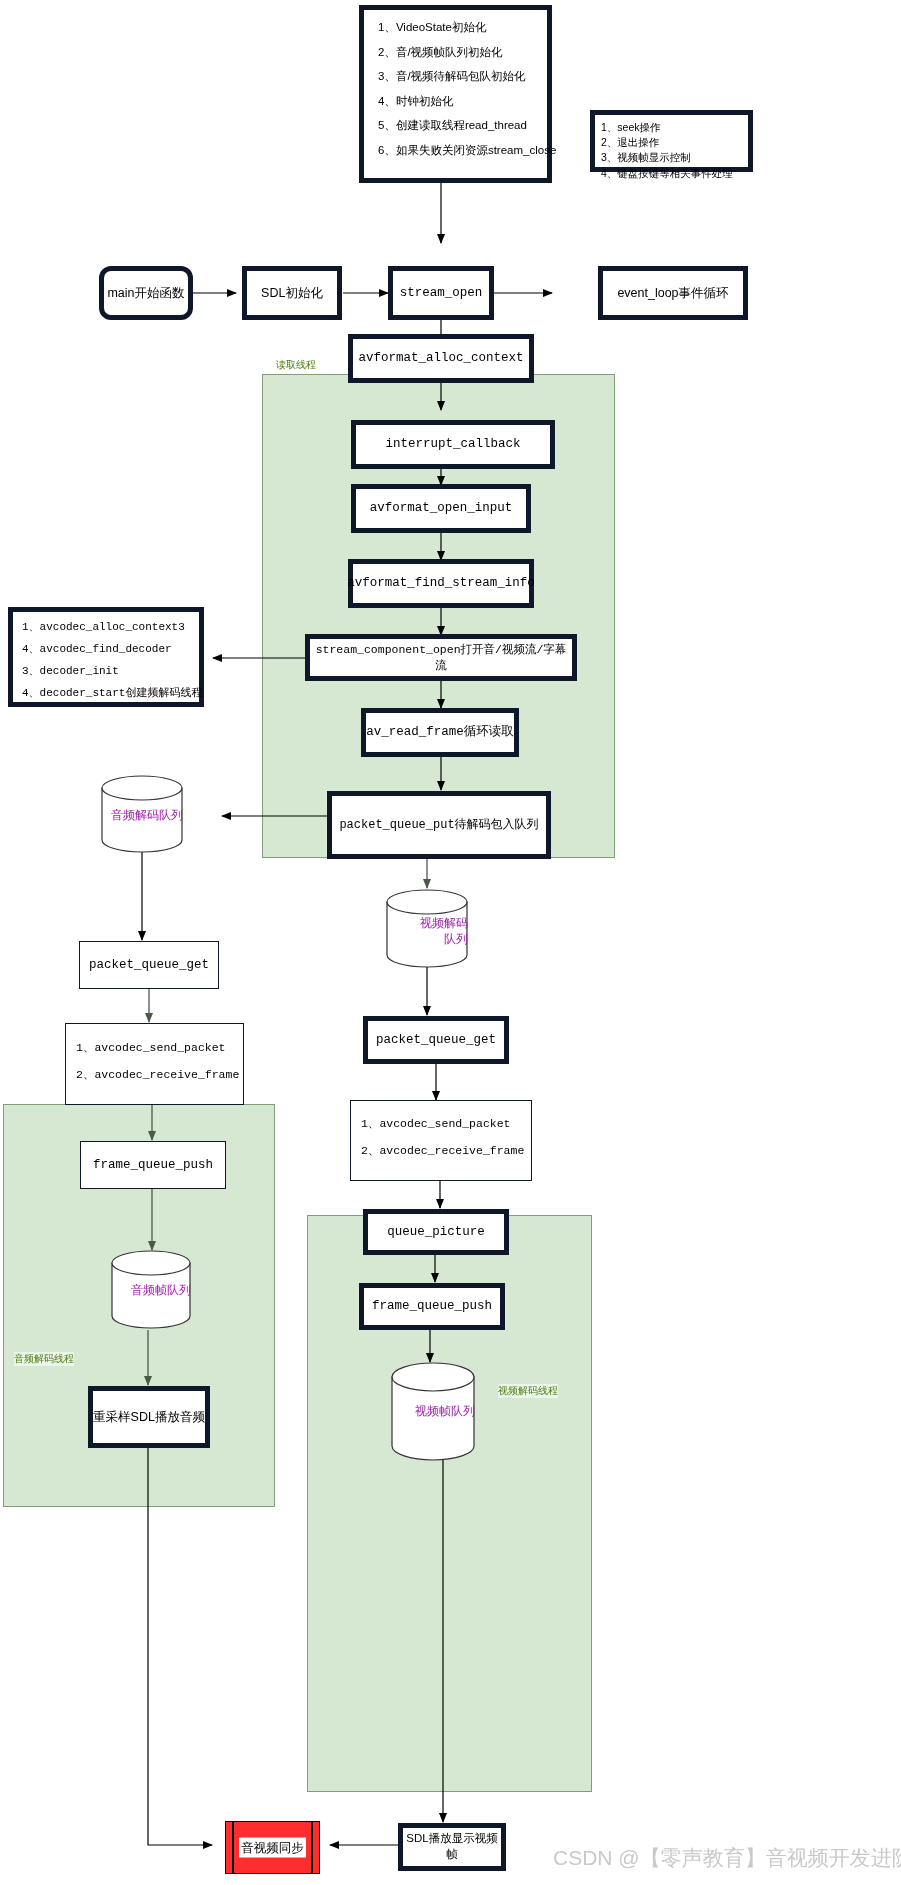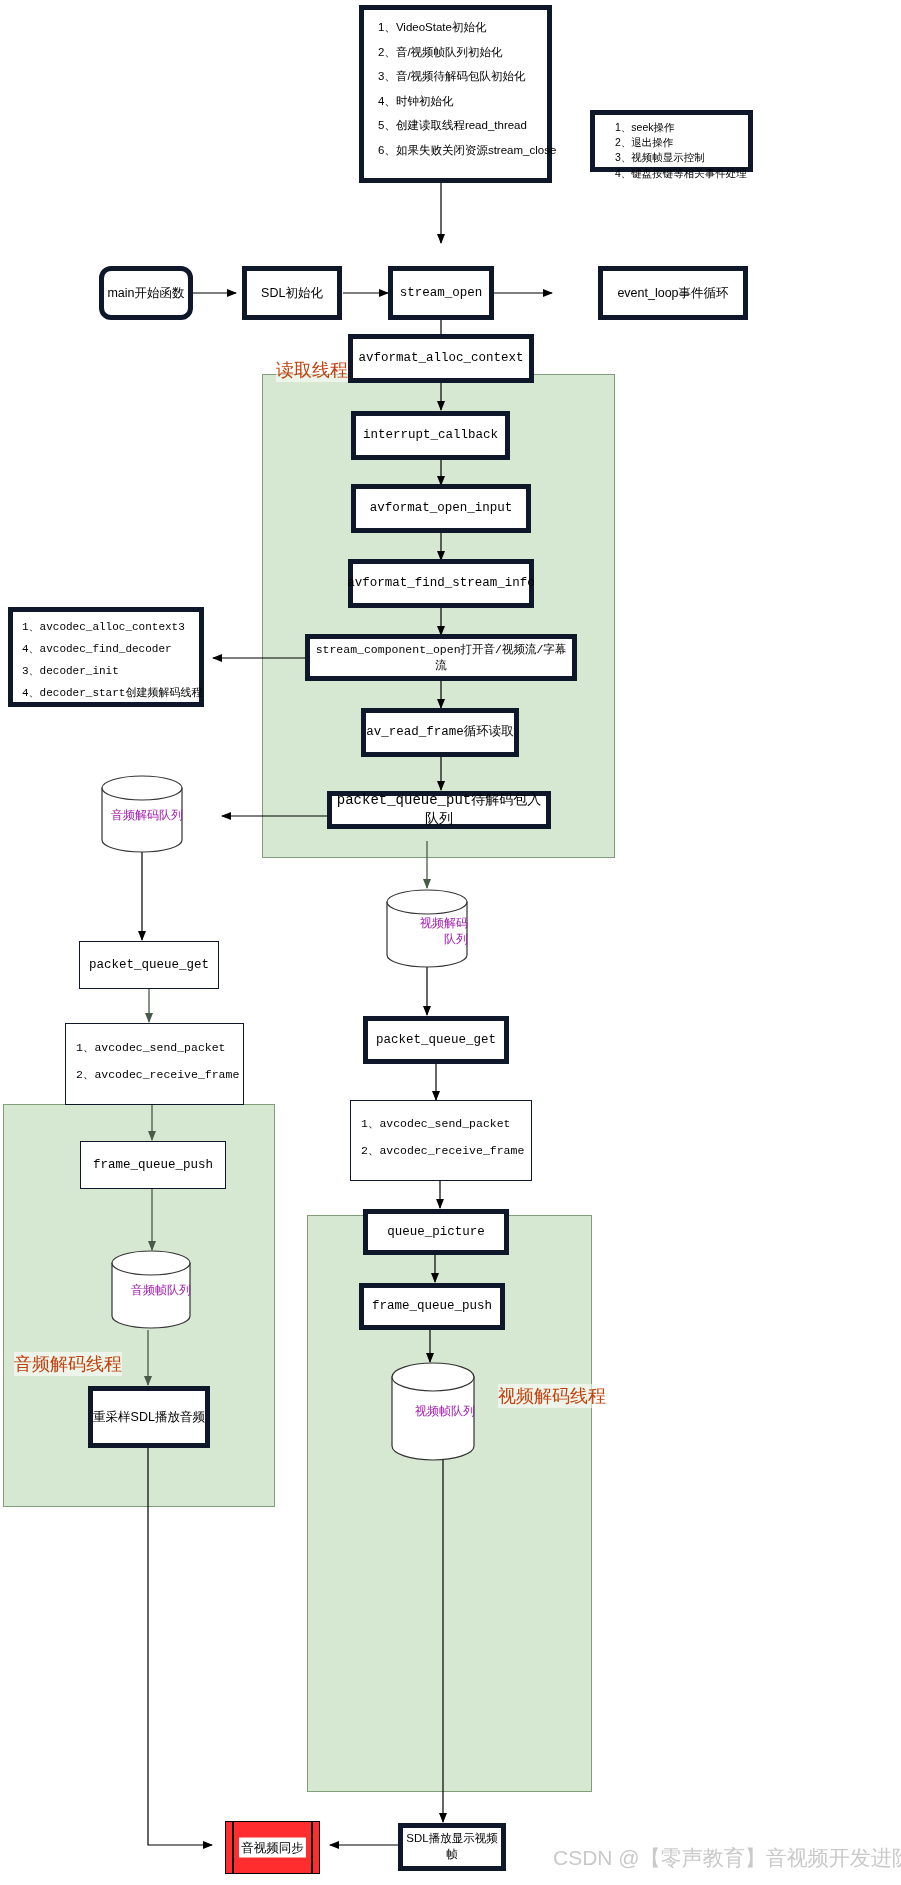--- a/index.html
+++ b/index.html
@@ -53,22 +53,22 @@
   .panel {
     position: absolute;
     box-sizing: border-box;
     background: #d7e8d2;
     border: 1px solid #7f9e79;
     z-index: 1;
   }
   .panel-label {
     position: absolute;
     font-family: Liberation Serif, serif;
-    font-size: 18px;
-    color: #c2410c;
+    font-size: 10px;
+    color: #4d7c0f;
     background: rgba(255,255,255,0.55);
     white-space: nowrap;
     z-index: 5;
   }
   .cyl {
     position: absolute;
     z-index: 4;
   }
   .cyl svg { display:block; }
   .cyl .cyl-text {
@@ -213,46 +213,46 @@
 
   <div class="node listbox sans" style="left:359px; top:5px; width:193px; height:178px; font-size:11.5px;">
     <span class="li">1、VideoState初始化</span>
     <span class="li" style="margin-top:9px">2、音/视频帧队列初始化</span>
     <span class="li" style="margin-top:9px">3、音/视频待解码包队初始化</span>
     <span class="li" style="margin-top:9px">4、时钟初始化</span>
     <span class="li" style="margin-top:9px">5、创建读取线程read_thread</span>
     <span class="li" style="margin-top:9px">6、如果失败关闭资源stream_close</span>
   </div>
 
-  <div class="node listbox sans" style="left:590px; top:110px; width:163px; height:62px; padding:5px 20px; font-size:10.5px;">
+  <div class="node listbox sans" style="left:590px; top:110px; width:163px; height:62px; padding:5px 6px; font-size:10.5px;">
     <span class="li">1、seek操作</span>
     <span class="li" style="margin-top:1px">2、退出操作</span>
     <span class="li" style="margin-top:1px">3、视频帧显示控制</span>
     <span class="li" style="margin-top:1px">4、键盘按键等相关事件处理</span>
   </div>
 
   <div class="node listbox" style="left:8px; top:607px; width:196px; height:100px; padding:8px 9px; font-size:11px;">
     <span class="li">1、avcodec_alloc_context3</span>
     <span class="li" style="margin-top:7px">4、avcodec_find_decoder</span>
     <span class="li" style="margin-top:7px">3、decoder_init</span>
     <span class="li" style="margin-top:7px">4、decoder_start创建频解码线程</span>
   </div>
 
   <div class="node rounded sans" style="left:99px; top:266px; width:94px; height:54px;">main开始函数</div>
   <div class="node sans" style="left:242px; top:266px; width:100px; height:54px;">SDL初始化</div>
   <div class="node" style="left:388px; top:266px; width:106px; height:54px;">stream_open</div>
   <div class="node sans" style="left:598px; top:266px; width:150px; height:54px;">event_loop事件循环</div>
 
   <div class="node" style="left:348px; top:334px; width:186px; height:49px;">avformat_alloc_context</div>
-  <div class="node" style="left:351px; top:411px; width:159px; height:49px;">interrupt_callback</div>
+  <div class="node" style="left:351px; top:420px; width:204px; height:49px;">interrupt_callback</div>
   <div class="node" style="left:351px; top:484px; width:180px; height:49px;">avformat_open_input</div>
   <div class="node" style="left:348px; top:559px; width:186px; height:49px;">avformat_find_stream_info</div>
   <div class="node" style="left:305px; top:634px; width:272px; height:47px; font-size:11.5px;">stream_component_open打开音/视频流/字幕流</div>
   <div class="node" style="left:361px; top:708px; width:158px; height:49px;">av_read_frame循环读取</div>
-  <div class="node" style="left:327px; top:791px; width:224px; height:38px; font-size:14px;">packet_queue_put待解码包入队列</div>
+  <div class="node" style="left:327px; top:791px; width:224px; height:68px; font-size:12px;">packet_queue_put待解码包入队列</div>
 
   <div class="cyl" style="left:101px; top:775px; width:82px; height:78px;">
     <svg width="82" height="78" viewBox="0 0 82 78">
       <path d="M1,13 L1,65 A40,12 0 0 0 81,65 L81,13 Z" fill="#ffffff" stroke="#333" stroke-width="1.2"></path>
       <ellipse cx="41" cy="13" rx="40" ry="12" fill="#ffffff" stroke="#333" stroke-width="1.2"></ellipse>
     </svg>
     <div class="cyl-text" style="top:33px;">音频解码队列</div>
   </div>
 
   <div class="cyl" style="left:386px; top:889px; width:82px; height:80px;">

